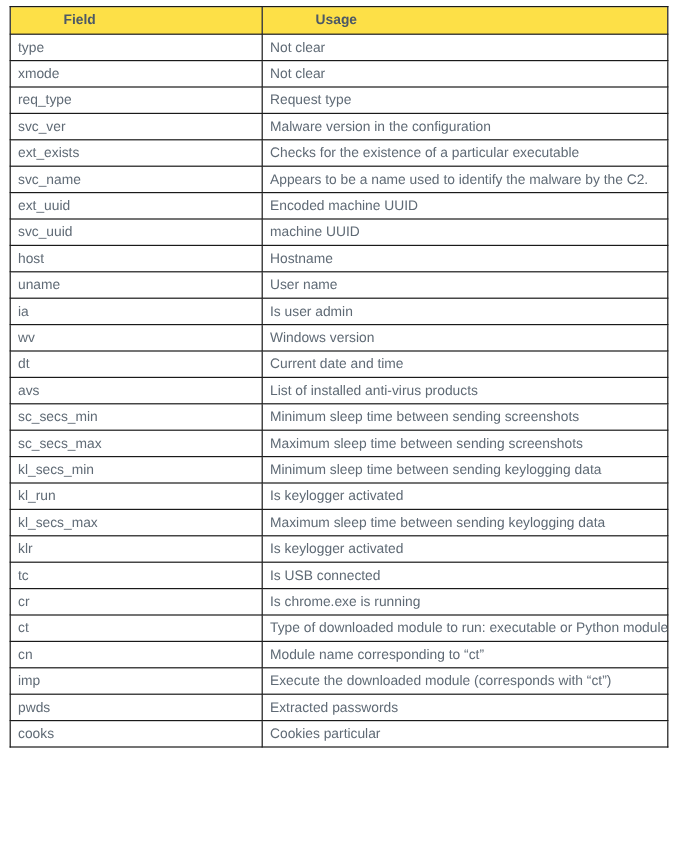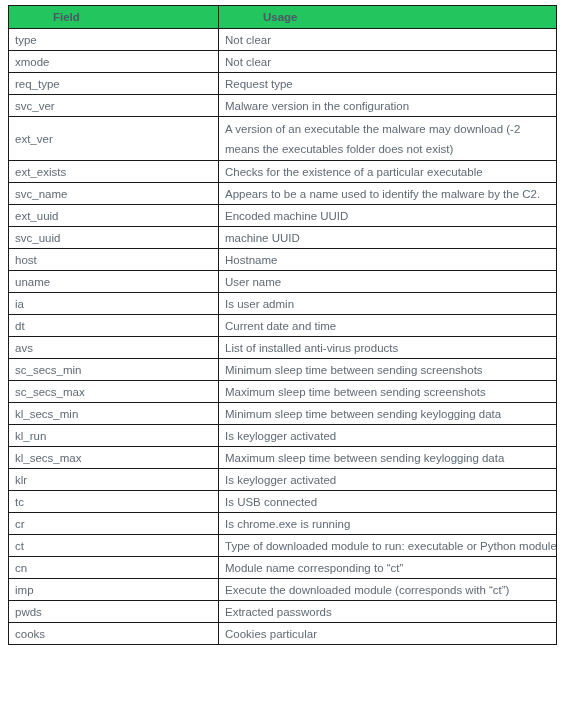--- a/index.html
+++ b/index.html
@@ -41,21 +41,21 @@
     text-align: left;
     vertical-align: middle;
     font-size: 11.5px;
     line-height: 14px;
     height: 22px;
     box-sizing: border-box;
     overflow: hidden;
     white-space: nowrap;
   }
   table.field-table thead th {
-    background: #22c55e;
+    background: #fde047;
     color: #4c5866;
     font-weight: bold;
     height: 23px;
     padding-left: 44px;
   }
   table.field-table tbody td {
     color: #5f6a75;
     font-weight: normal;
     background: #ffffff;
   }
@@ -95,24 +95,20 @@
             <td class="usage-cell">Not clear</td>
           </tr>
           <tr>
             <td class="field-cell">req_type</td>
             <td class="usage-cell">Request type</td>
           </tr>
           <tr>
             <td class="field-cell">svc_ver</td>
             <td class="usage-cell">Malware version in the configuration</td>
           </tr>
-          <tr class="tall-row">
-            <td class="field-cell">ext_ver</td>
-            <td class="usage-cell">A version of an executable the malware may download (-2 means the executables folder does not exist)</td>
-          </tr>
           <tr>
             <td class="field-cell">ext_exists</td>
             <td class="usage-cell">Checks for the existence of a particular executable</td>
           </tr>
           <tr>
             <td class="field-cell">svc_name</td>
             <td class="usage-cell">Appears to be a name used to identify the malware by the C2.</td>
           </tr>
           <tr>
             <td class="field-cell">ext_uuid</td>
@@ -126,20 +122,24 @@
             <td class="field-cell">host</td>
             <td class="usage-cell">Hostname</td>
           </tr>
           <tr>
             <td class="field-cell">uname</td>
             <td class="usage-cell">User name</td>
           </tr>
           <tr>
             <td class="field-cell">ia</td>
             <td class="usage-cell">Is user admin</td>
+          </tr>
+          <tr>
+            <td class="field-cell">wv</td>
+            <td class="usage-cell">Windows version</td>
           </tr>
           <tr>
             <td class="field-cell">dt</td>
             <td class="usage-cell">Current date and time</td>
           </tr>
           <tr>
             <td class="field-cell">avs</td>
             <td class="usage-cell">List of installed anti-virus products</td>
           </tr>
           <tr>

